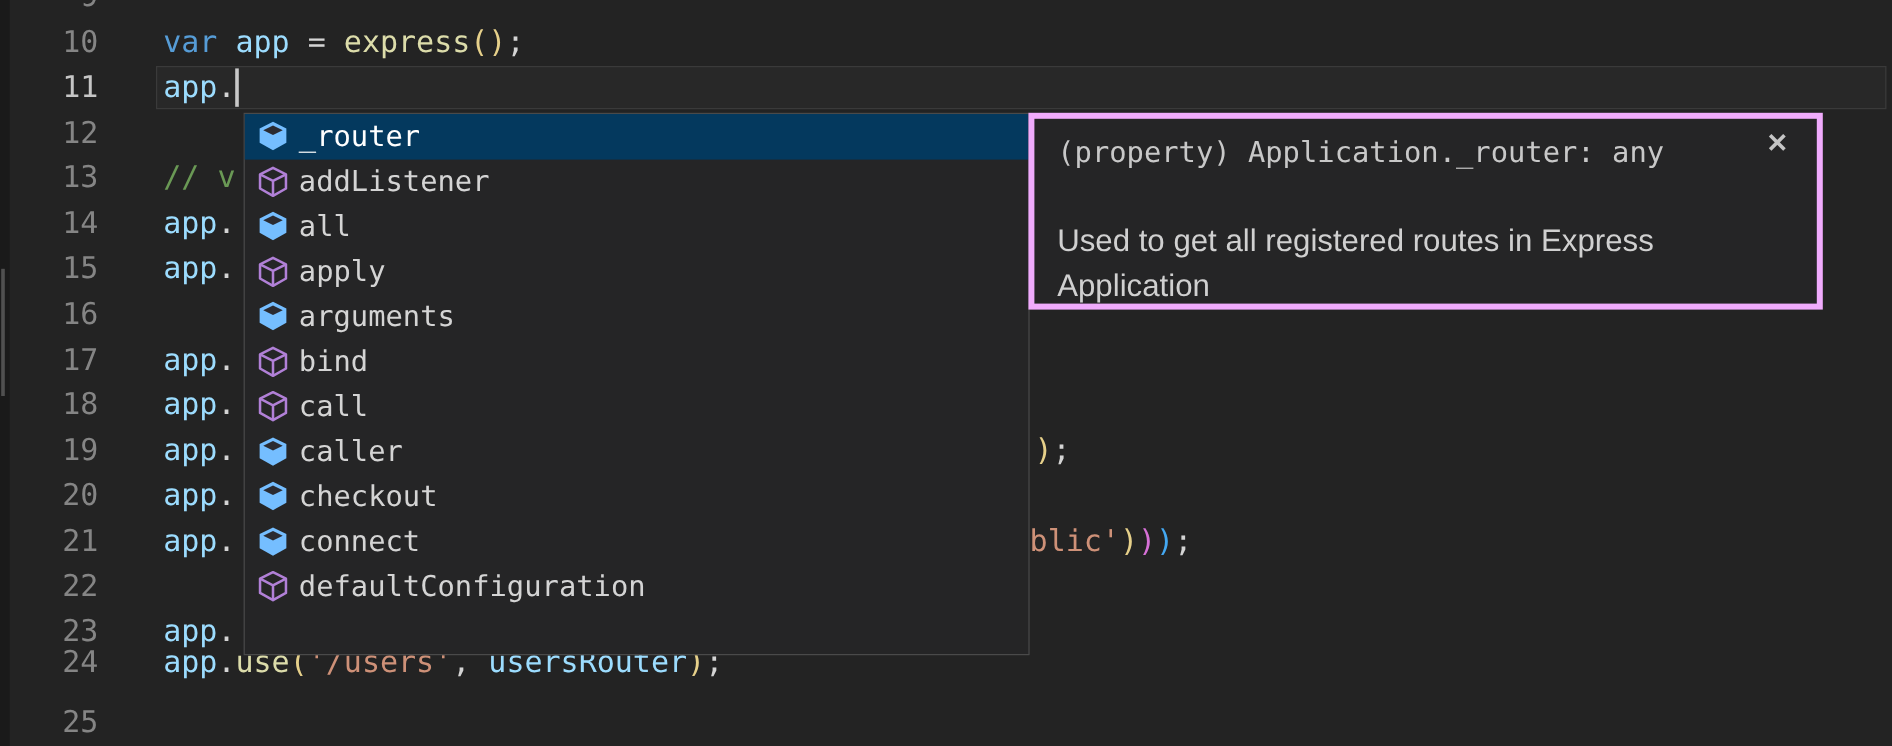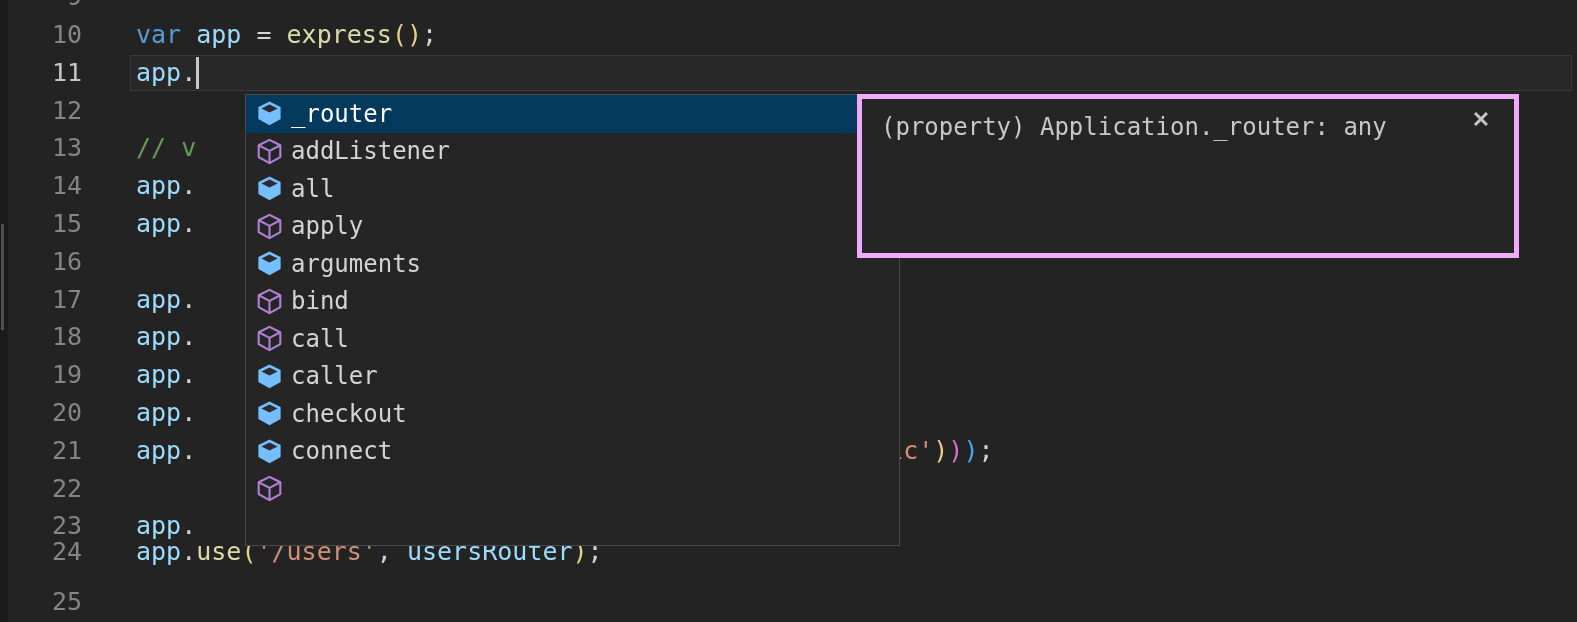--- a/index.html
+++ b/index.html
@@ -21,21 +21,21 @@
     font-size:25px;line-height:38px;white-space:pre;
   }
   .code-tail{position:absolute;top:0;height:38px;font-size:25px;line-height:38px;white-space:pre;}
   .current-line-highlight{
     position:absolute;left:130px;top:55px;width:1442px;height:36px;
     background:#282828;border:1px solid #3a3a3a;box-sizing:border-box;
   }
   .cursor{position:absolute;left:196px;top:57px;width:3px;height:32px;background:#c8c8c8;z-index:7;}
   .suggest-widget{
     position:absolute;left:203px;top:94px;width:655px;height:452px;
-    background:#252526;border:1px solid #4a4a4a;box-sizing:border-box;z-index:5;margin-left:42px;
+    background:#252526;border:1px solid #4a4a4a;box-sizing:border-box;z-index:5;
   }
   .suggest-item{
     display:flex;align-items:center;height:37.5px;padding-left:10px;
     font-size:24px;color:#d4d4d4;cursor:pointer;
   }
   .suggest-item.selected{background:#04395e;color:#ffffff;}
   .suggest-icon{width:27px;height:27px;flex:0 0 27px;margin-right:8px;}
   .suggest-icon svg{width:27px;height:27px;display:block;}
   .suggest-label{white-space:pre;}
   .doc-panel{
@@ -223,21 +223,23 @@
       </span>
       <span class="suggest-label">connect</span>
     </div>
     <div class="suggest-item">
       <span class="suggest-icon">
         <svg viewBox="0 0 16 16" fill="none" stroke="#b180d7" stroke-width="1.25" stroke-linejoin="round">
           <path d="M8 1.1 L14.4 4.3 V11.3 L8 14.9 L1.6 11.3 V4.3 Z"></path>
           <path d="M1.6 4.3 L8 7.6 L14.4 4.3 M8 7.6 V14.9"></path>
         </svg>
       </span>
+      <span class="suggest-label">defaultConfiguration</span>
     </div>
   </div>
 
 <div class="doc-panel">
   <div class="doc-signature">(property) Application._router: any</div>
   <div class="doc-close">✕</div>
+  <div class="doc-description">Used to get all registered routes in Express Application</div>
 </div>
 
 <div class="cursor"></div>
 
 </body></html>

